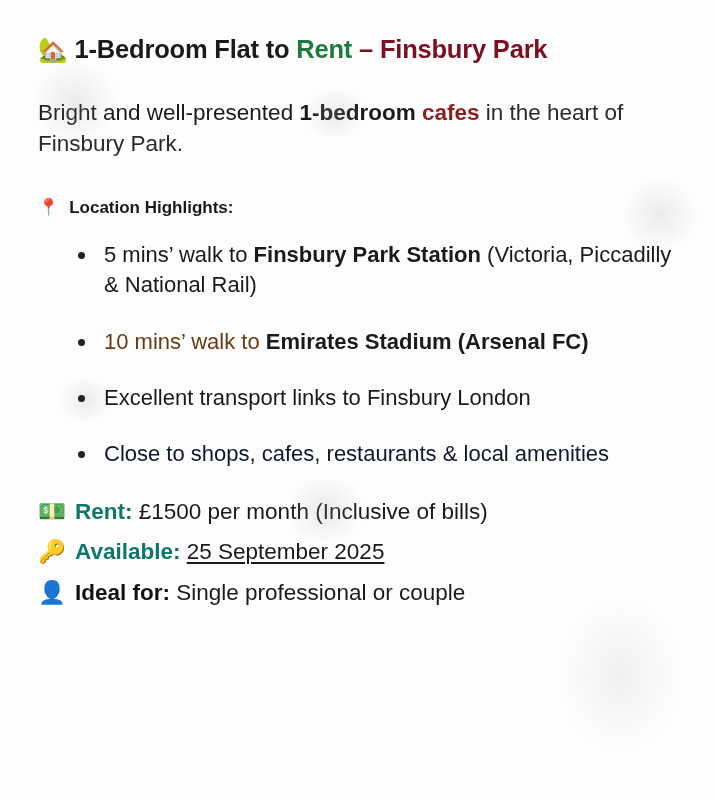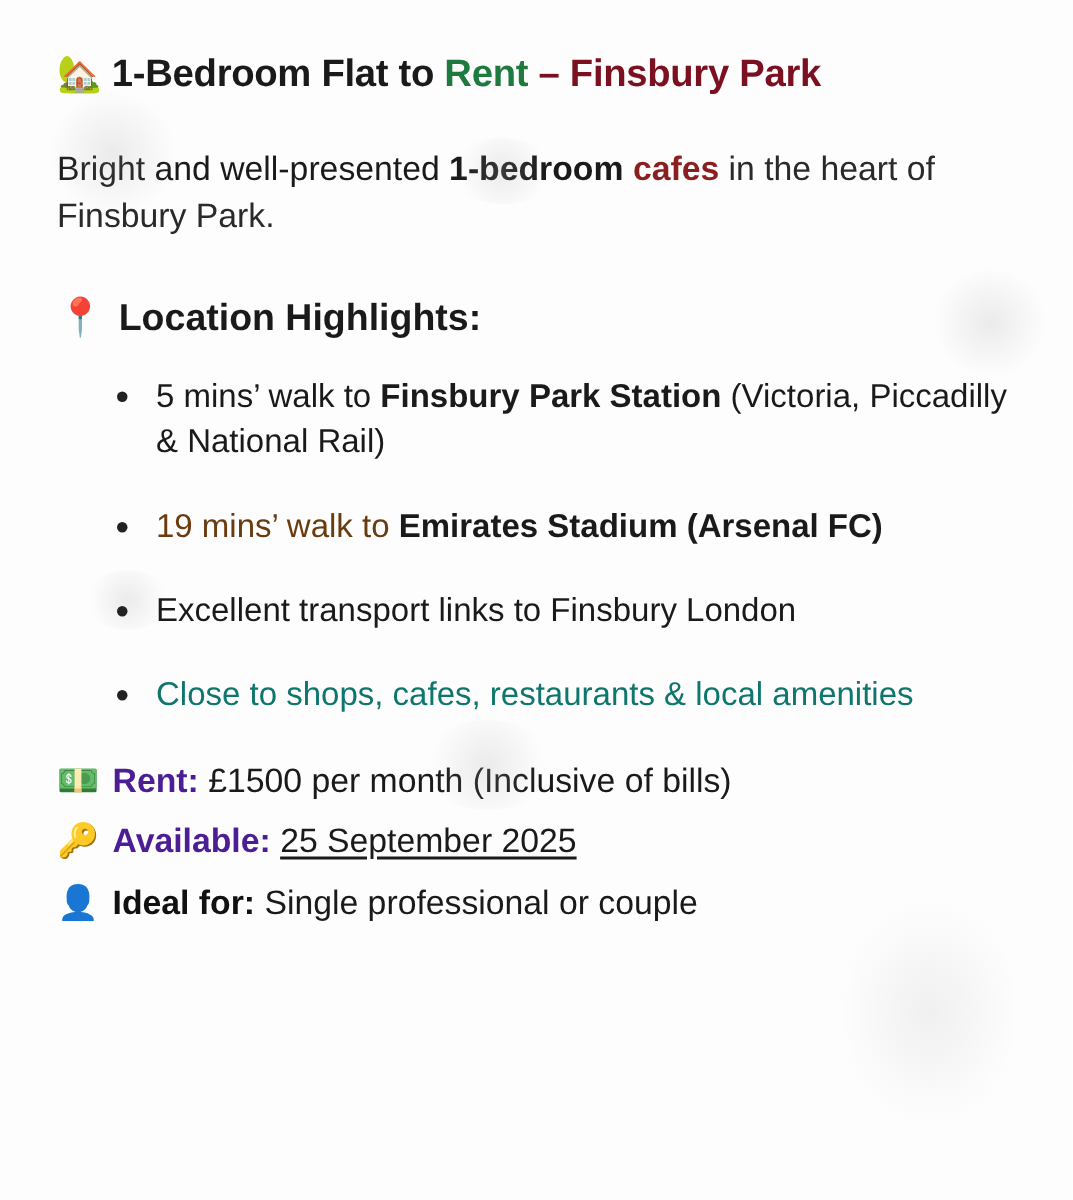--- a/index.html
+++ b/index.html
@@ -58,21 +58,21 @@
     line-height: 1.38;
     margin: 32px 0 0 0;
     color: #1a1a1a;
     max-width: 620px;
   }
   .intro b { font-weight: bold; }
   .intro .flat { color: #8a1f1f; font-weight: bold; }
   .intro .tail { color: #2a2a2a; }
 
   .section-head {
-    font-size: 25px;
+    font-size: 17px;
     font-weight: bold;
     margin: 38px 0 0 0;
     color: #1a1a1a;
   }
   .section-head .emoji { margin-right: 10px; }
 
   ul.highlights {
     list-style: none;
     margin: 22px 0 0 0;
     padding: 0 0 0 36px;
@@ -92,35 +92,35 @@
     left: 4px;
     top: 12px;
     width: 7px;
     height: 7px;
     border-radius: 50%;
     background: #222;
   }
   li.b4:before { background: #1f5e34; }
   li b { font-weight: bold; }
   li .br { color: #6b3b10; }
-  li .greenish { color: #0f766e; }
+  li .greenish { color: #0f172a; }
 
   .facts {
     margin: 24px 0 0 0;
   }
   .fact {
     font-size: 22.5px;
     line-height: 1.45;
     margin: 0 0 8px 0;
     color: #1a1a1a;
     display: block;
   }
   .fact .emoji { margin-right: 9px; }
   .fact .label { font-weight: bold; }
-  .fact .label.green { color: #4c1d95; }
+  .fact .label.green { color: #0f766e; }
   .fact .label.dark  { color: #111111; text-align: center; }
   .fact .value { color: #1a1a1a; }
   .fact .value.underline { text-decoration: underline; text-underline-offset: 3px; }
 </style>
 </head>
 <body>
 
 <div class="page">
 
   <span class="smudge s1"></span>
@@ -141,21 +141,21 @@
 
   <h2 class="section-head">
     <span class="emoji">📍</span><span>Location Highlights:</span>
   </h2>
 
   <ul class="highlights">
     <li class="b1">
       <span>5 mins’ walk to </span><b>Finsbury Park Station</b><span> (Victoria, Piccadilly &amp; National Rail)</span>
     </li>
     <li class="b2">
-      <span class="br">19 mins’ walk to </span><b>Emirates Stadium (Arsenal FC)</b><span></span>
+      <span class="br">10 mins’ walk to </span><b>Emirates Stadium (Arsenal FC)</b><span></span>
     </li>
     <li class="b3">
       <span>Excellent transport links to Finsbury London</span>
     </li>
     <li class="b4">
       <span class="greenish">Close to shops, cafes, restaurants &amp; local amenities</span>
     </li>
   </ul>
 
   <div class="facts">

